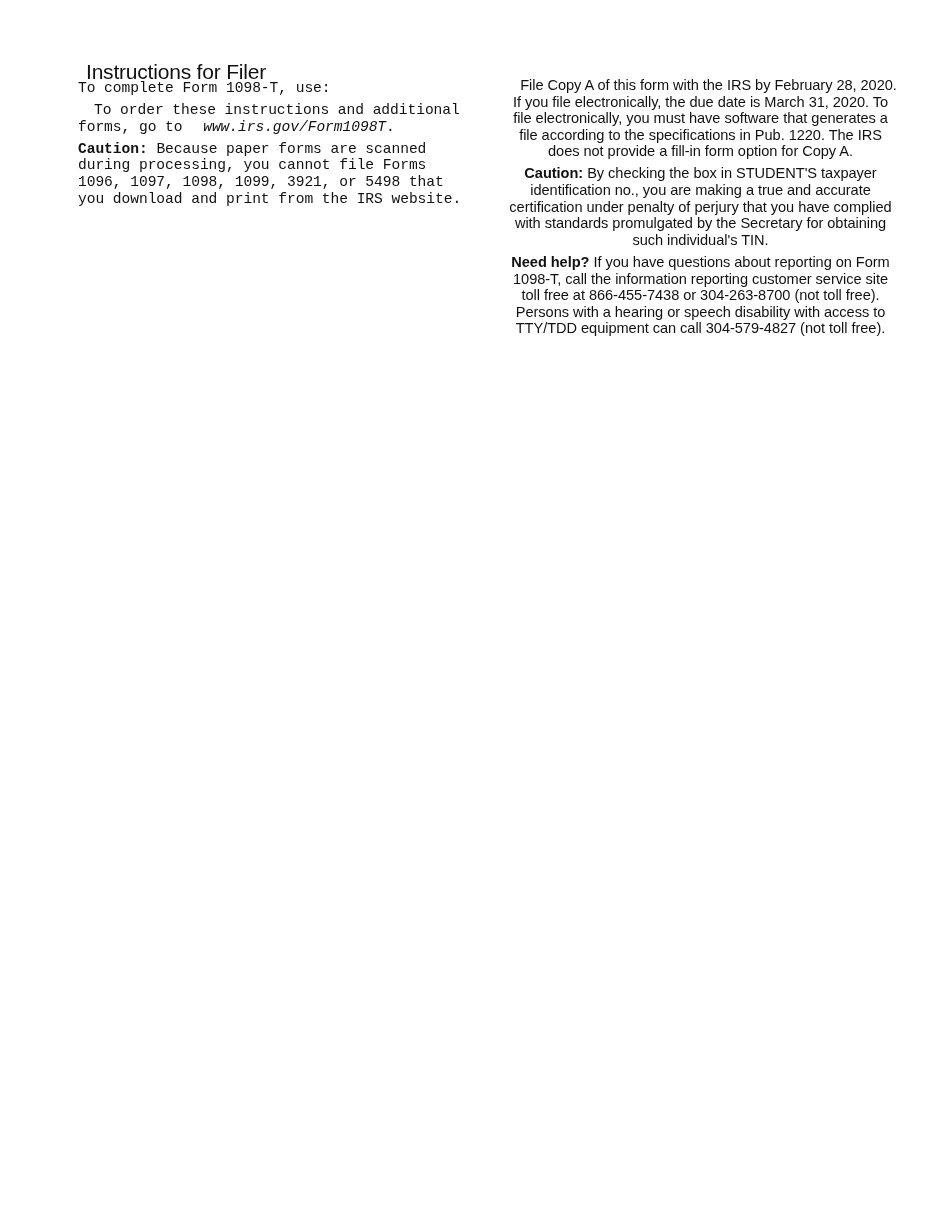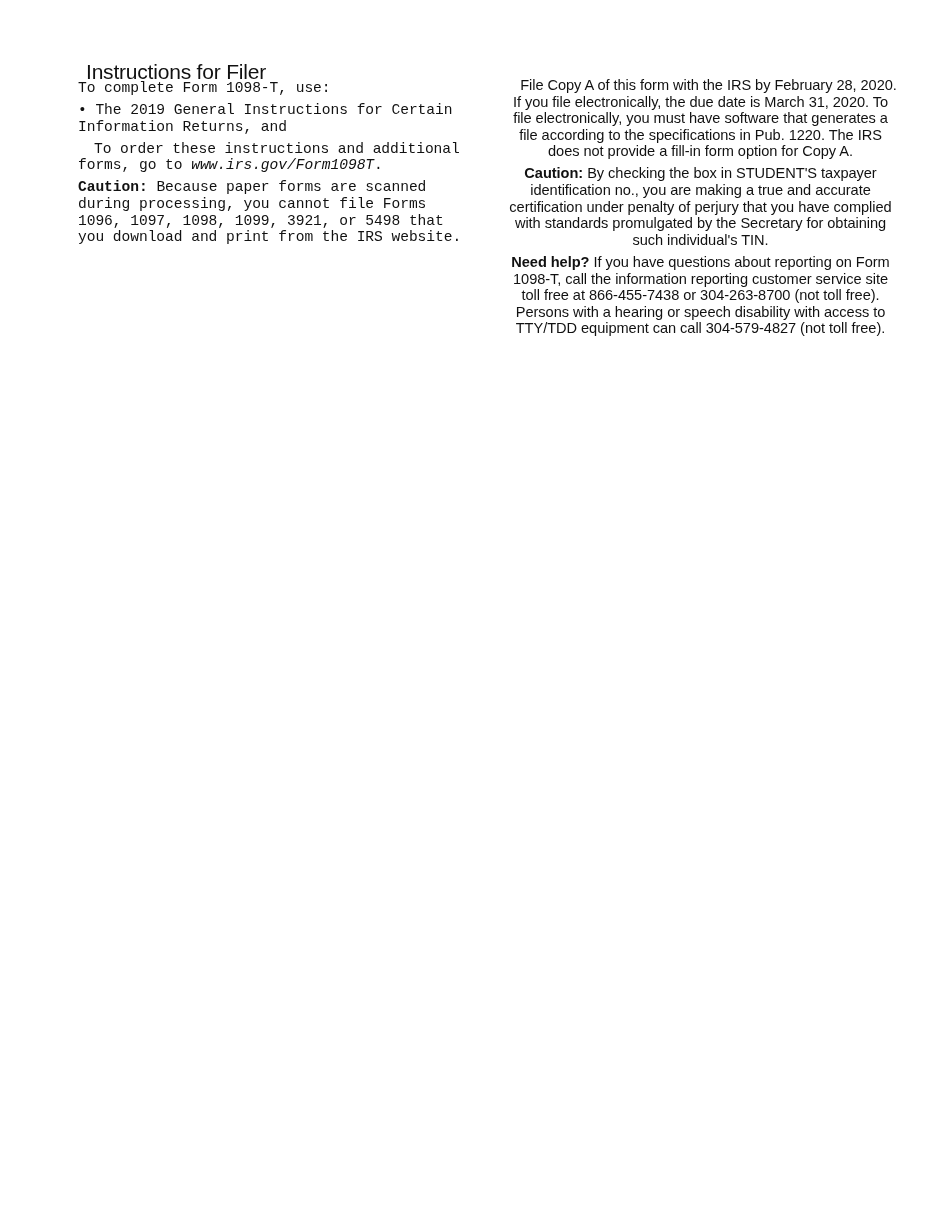--- a/index.html
+++ b/index.html
@@ -43,30 +43,29 @@
       width: 395px;
       text-align: center;
     }
     .col p {
       margin: 0 0 5.5px 0;
     }
     .indent {
       text-indent: 16px;
     }
     b { font-weight: bold; }
-    i { font-style: italic; }
+    i { font-style: italic; margin-left: 12px; }
   </style>
 </head>
 <body>
 
 <h1 class="title">Instructions for Filer</h1>
 
 <div class="col col-left">
   <p>To complete Form 1098-T, use:</p>
-  <p>• The 2019 General Instructions for Certain Information Returns, and</p>
   <p class="indent"><span>To order these instructions and additional forms, go to </span><i>www.irs.gov/Form1098T</i><span>.</span></p>
   <p><b>Caution:</b><span> Because paper forms are scanned during processing, you cannot file Forms 1096, 1097, 1098, 1099, 3921, or 5498 that you download and print from the IRS website.</span></p>
 </div>
 
 <div class="col col-right">
   <p class="indent">File Copy A of this form with the IRS by February 28, 2020. If you file electronically, the due date is March 31, 2020. To file electronically, you must have software that generates a file according to the specifications in Pub. 1220. The IRS does not provide a fill-in form option for Copy A.</p>
   <p><b>Caution:</b><span> By checking the box in STUDENT'S taxpayer identification no., you are making a true and accurate certification under penalty of perjury that you have complied with standards promulgated by the Secretary for obtaining such individual's TIN.</span></p>
   <p><b>Need help?</b><span> If you have questions about reporting on Form 1098-T, call the information reporting customer service site toll free at 866-455-7438 or 304-263-8700 (not toll free). Persons with a hearing or speech disability with access to TTY/TDD equipment can call 304-579-4827 (not toll free).</span></p>
 </div>
 

